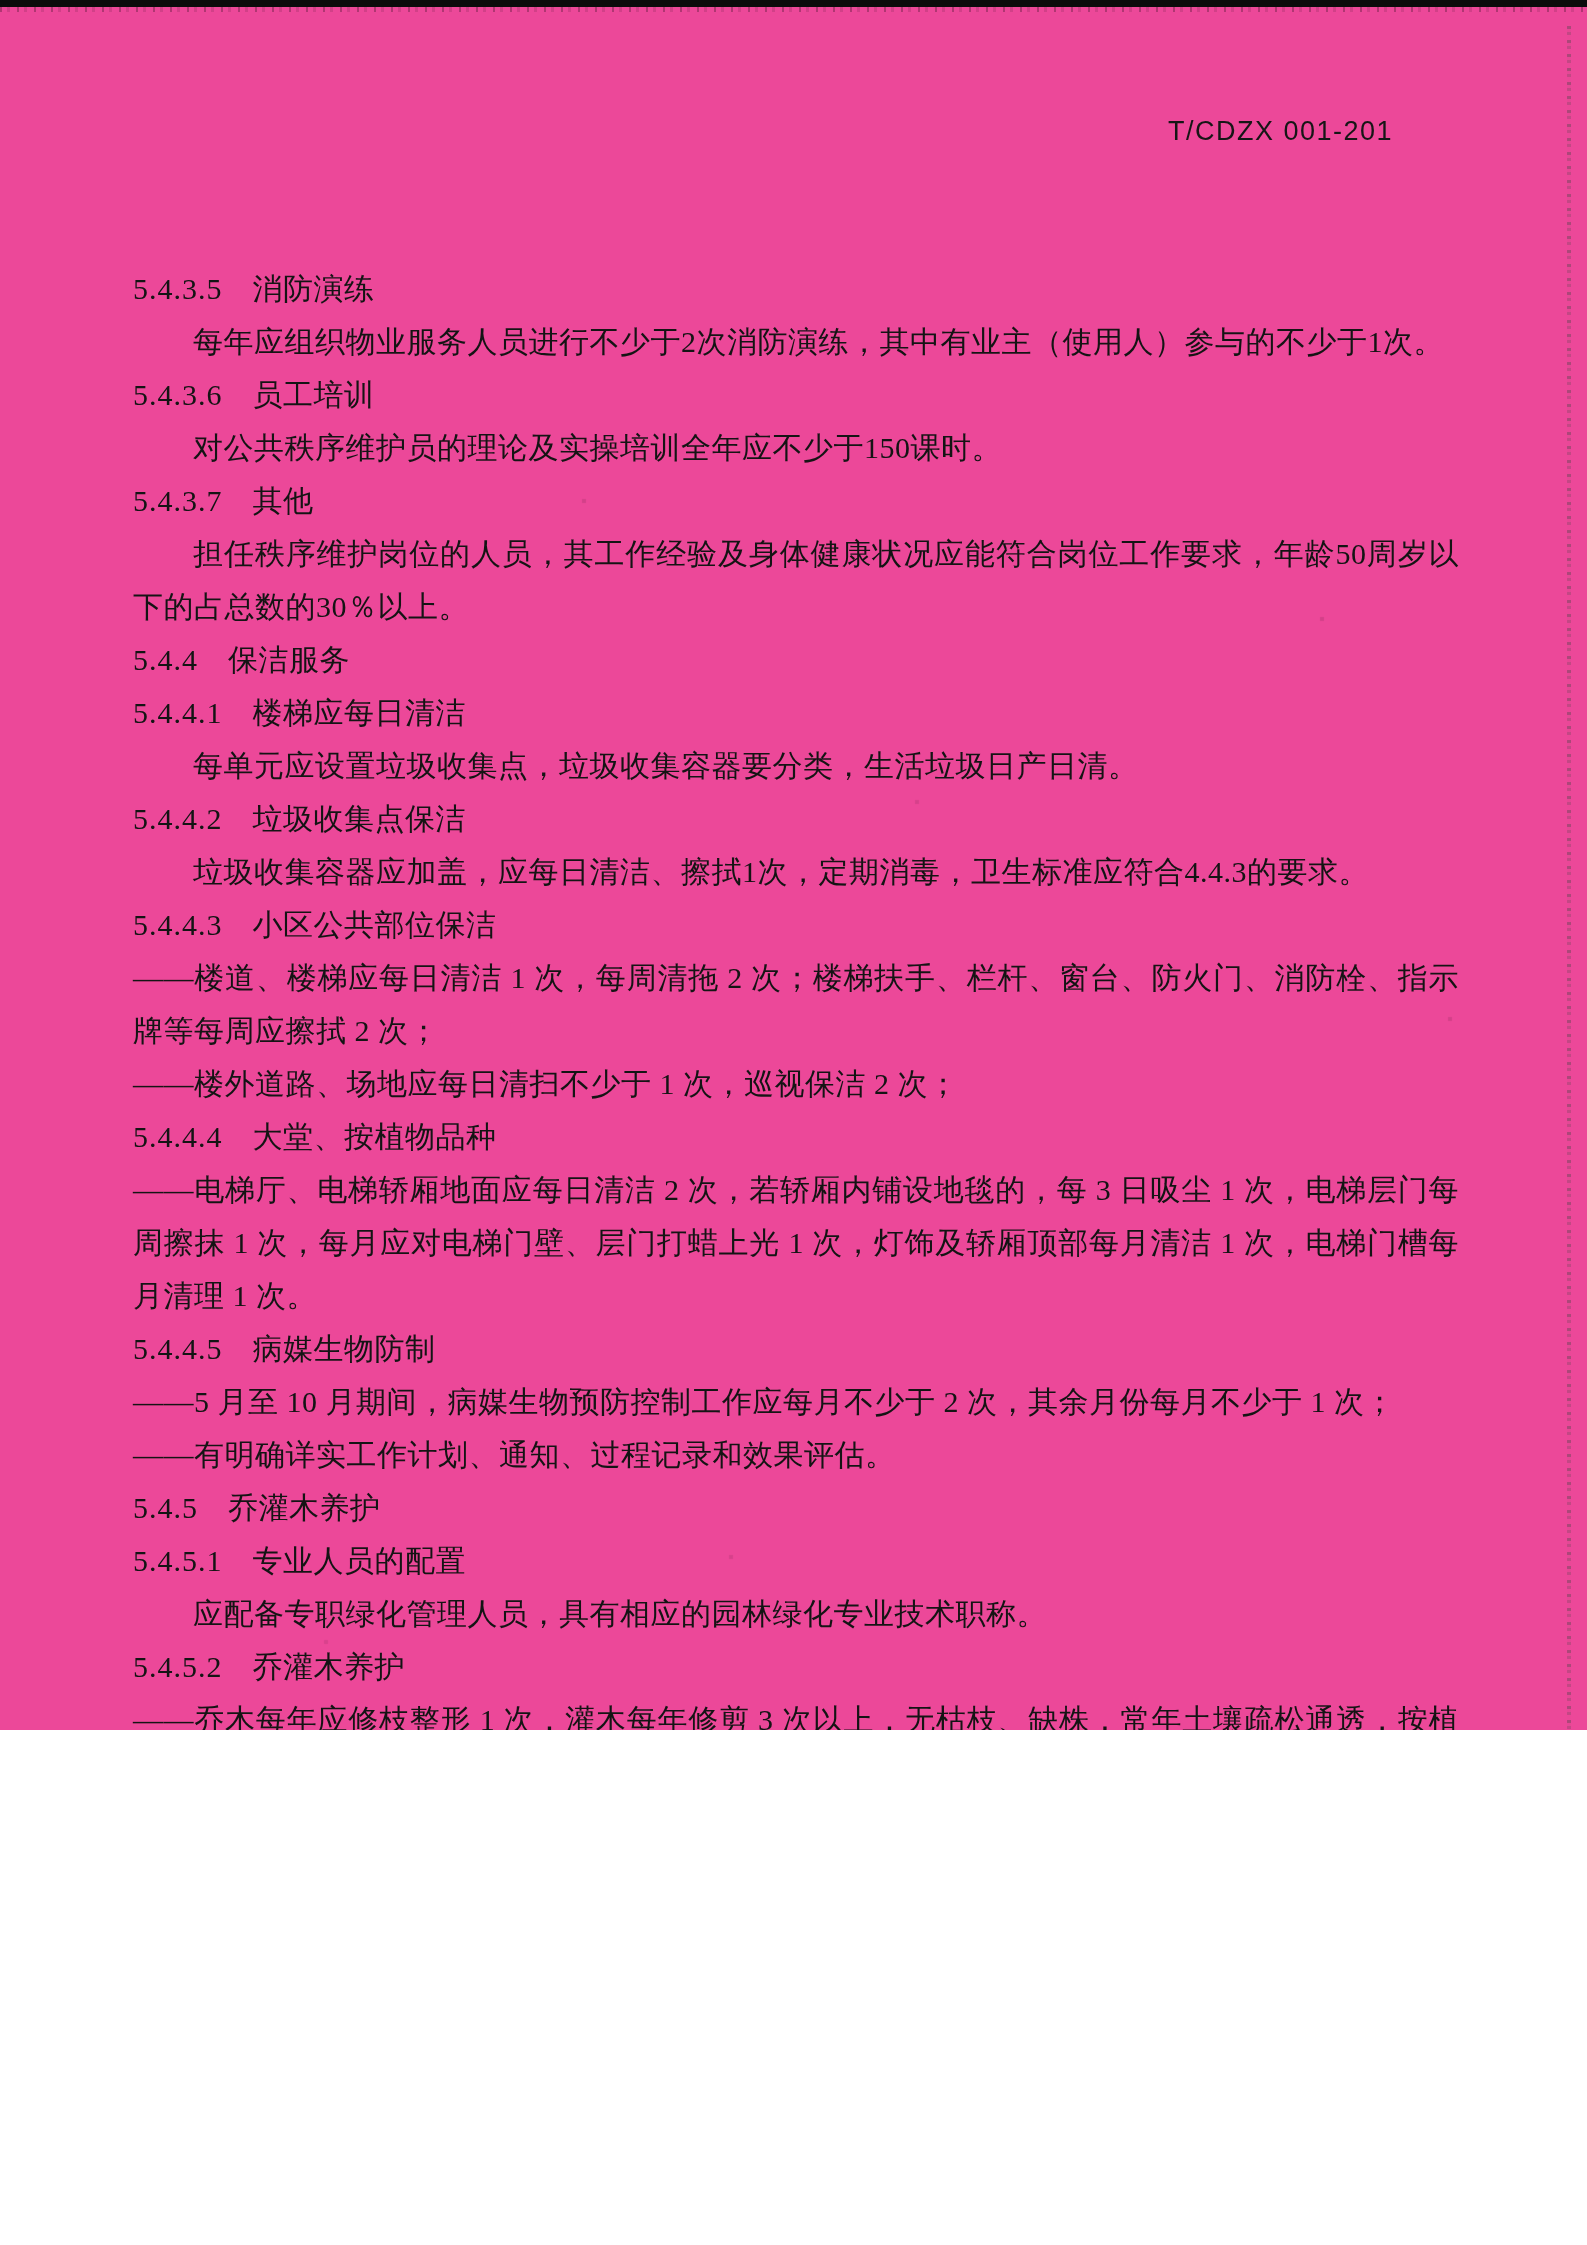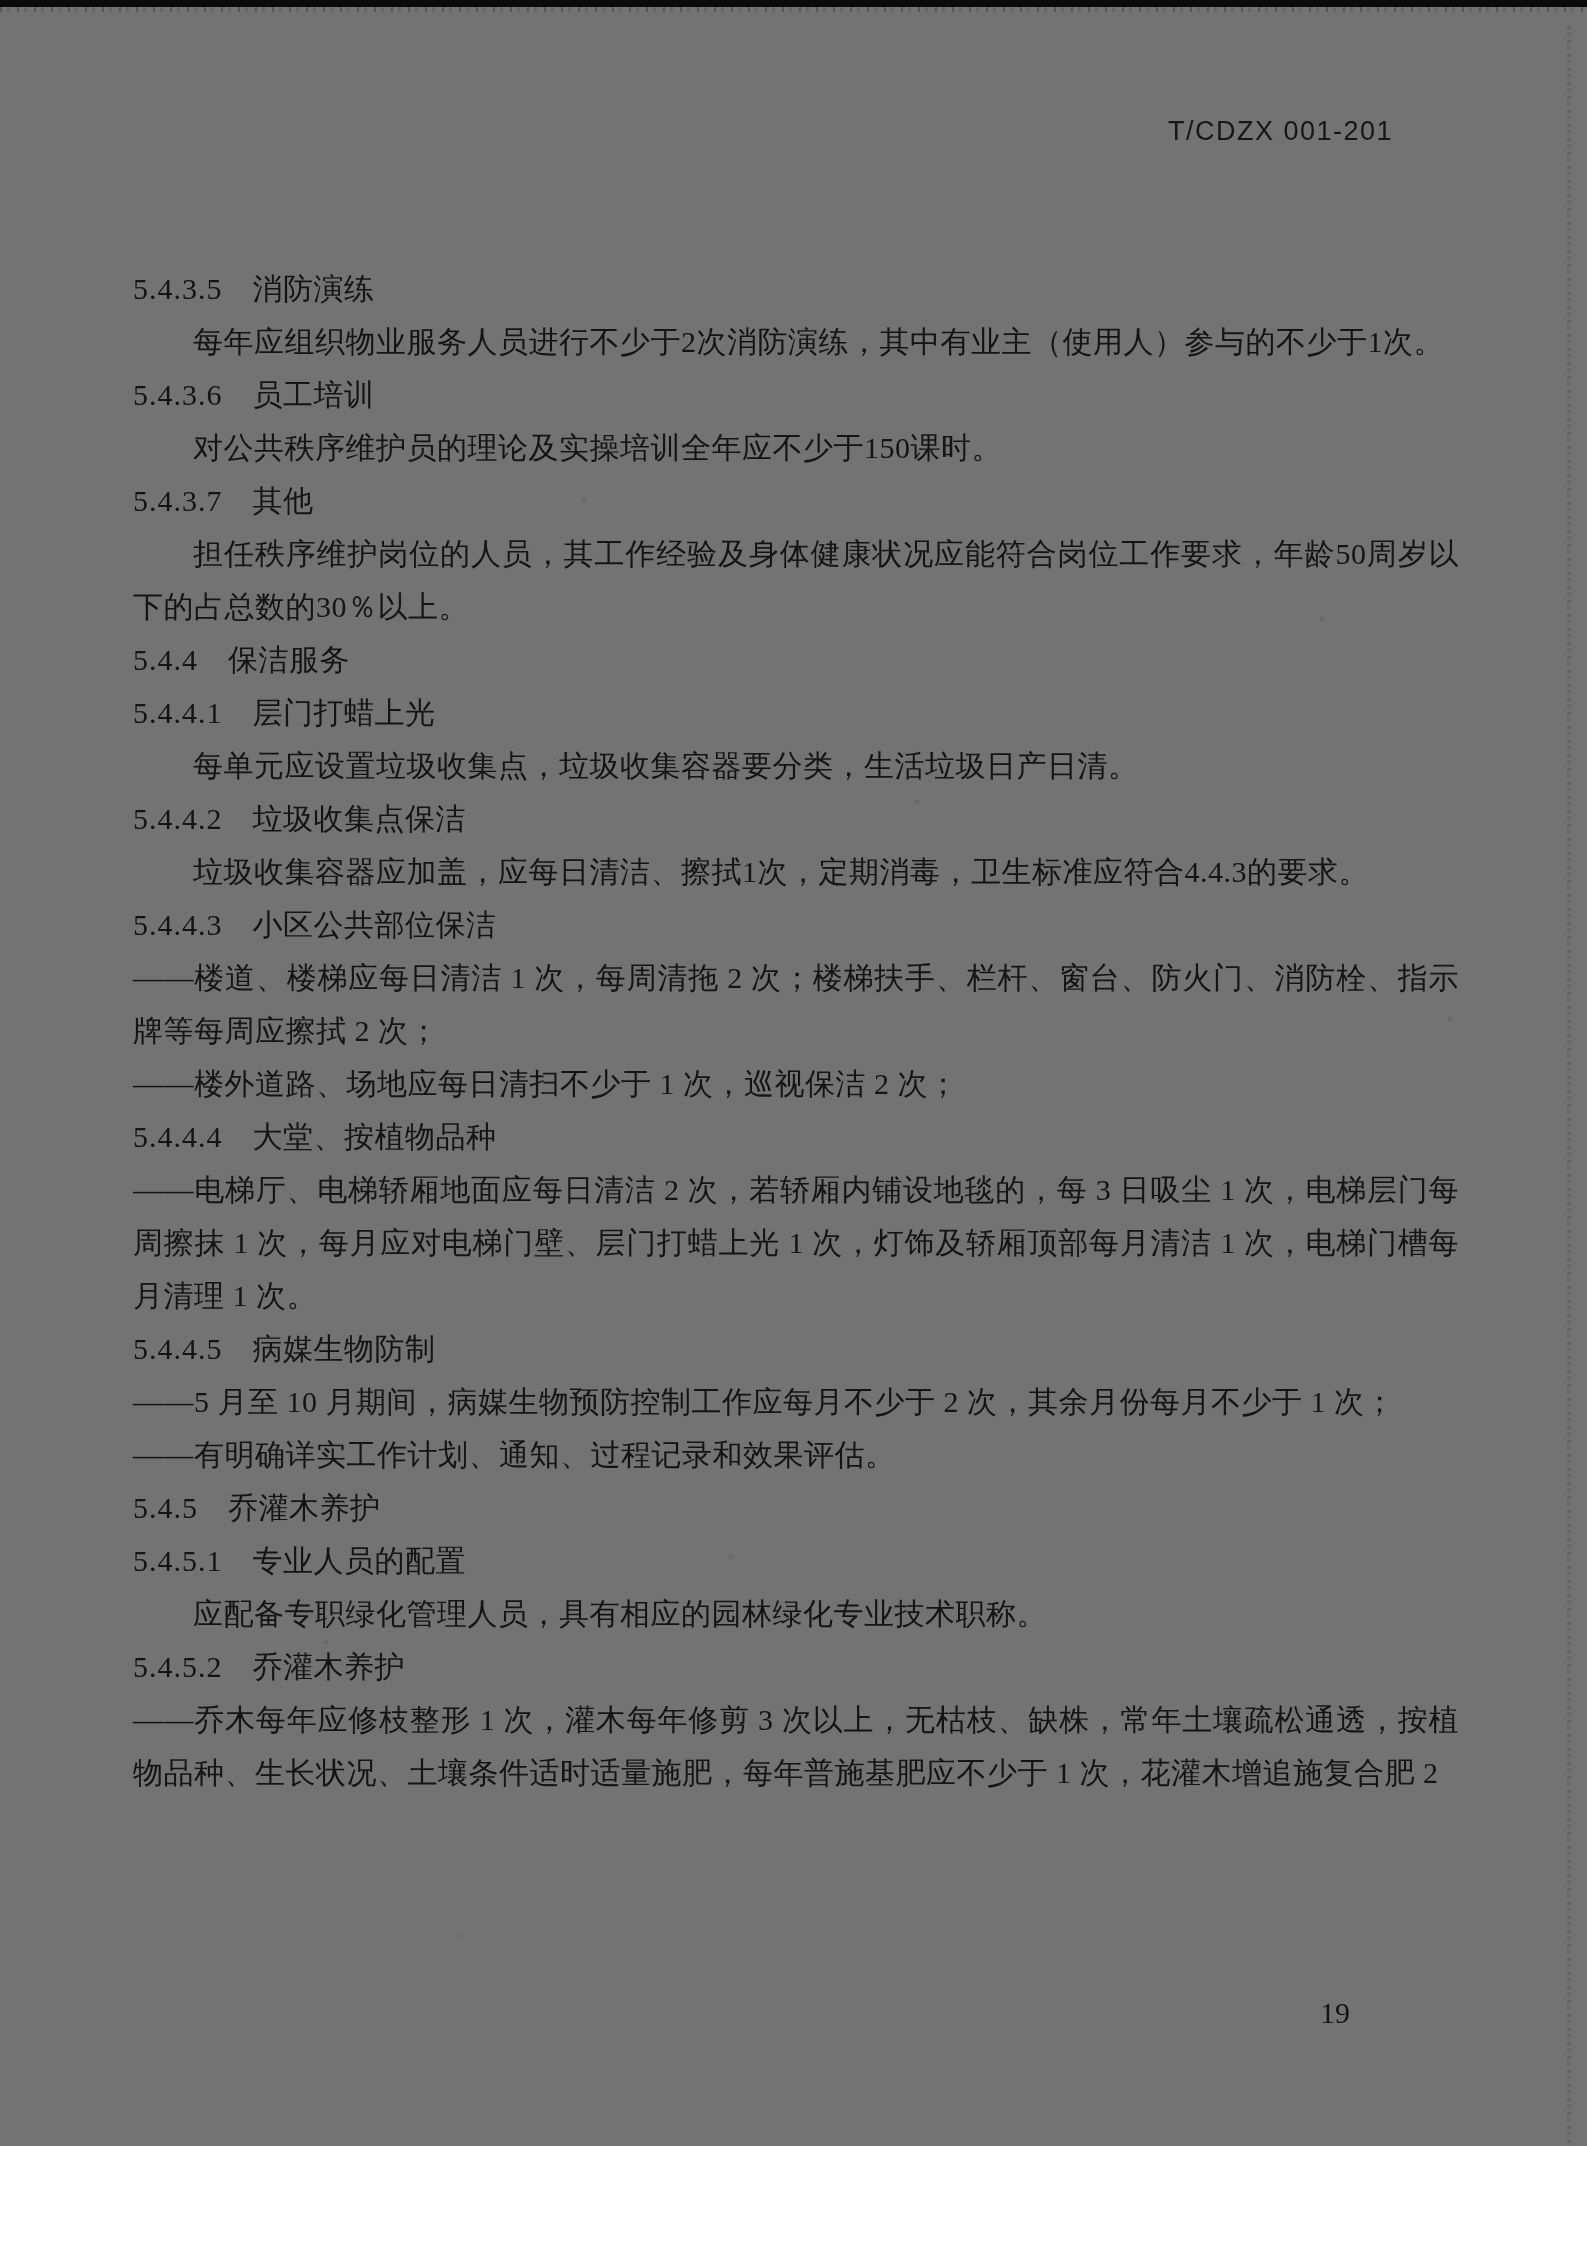--- a/index.html
+++ b/index.html
@@ -3,22 +3,22 @@
 <meta charset="utf-8">
 <style>
   html, body {
     margin: 0;
     padding: 0;
     background: #ffffff;
   }
   .page {
     position: relative;
     width: 1587px;
-    height: 2146px;
-    background: #737373;
+    height: 1730px;
+    background: #ec4899;
     overflow: hidden;
     font-family: "Liberation Serif", serif;
     color: #141414;
   }
   
   .scan-bar-top {
     position: absolute;
     top: 0; left: 0;
     width: 100%;
     height: 7px;
@@ -118,21 +118,21 @@
   <div class="header-code">T/CDZX 001-201</div>
 
   <main class="content">
       <div class="line heading"><span class="num">5.4.3.5</span><span class="title">消防演练</span></div>
       <div class="line para">每年应组织物业服务人员进行不少于2次消防演练，其中有业主（使用人）参与的不少于1次。</div>
       <div class="line heading"><span class="num">5.4.3.6</span><span class="title">员工培训</span></div>
       <div class="line para">对公共秩序维护员的理论及实操培训全年应不少于150课时。</div>
       <div class="line heading"><span class="num">5.4.3.7</span><span class="title">其他</span></div>
       <div class="line para">担任秩序维护岗位的人员，其工作经验及身体健康状况应能符合岗位工作要求，年龄50周岁以下的占总数的30％以上。</div>
       <div class="line heading"><span class="num">5.4.4</span><span class="title">保洁服务</span></div>
-      <div class="line heading"><span class="num">5.4.4.1</span><span class="title">层门打蜡上光</span></div>
+      <div class="line heading"><span class="num">5.4.4.1</span><span class="title">楼梯应每日清洁</span></div>
       <div class="line para">每单元应设置垃圾收集点，垃圾收集容器要分类，生活垃圾日产日清。</div>
       <div class="line heading"><span class="num">5.4.4.2</span><span class="title">垃圾收集点保洁</span></div>
       <div class="line para">垃圾收集容器应加盖，应每日清洁、擦拭1次，定期消毒，卫生标准应符合4.4.3的要求。</div>
       <div class="line heading"><span class="num">5.4.4.3</span><span class="title">小区公共部位保洁</span></div>
       <div class="line dash">——楼道、楼梯应每日清洁 1 次，每周清拖 2 次；楼梯扶手、栏杆、窗台、防火门、消防栓、指示牌等每周应擦拭 2 次；</div>
       <div class="line dash">——楼外道路、场地应每日清扫不少于 1 次，巡视保洁 2 次；</div>
       <div class="line heading"><span class="num">5.4.4.4</span><span class="title">大堂、按植物品种</span></div>
       <div class="line dash">——电梯厅、电梯轿厢地面应每日清洁 2 次，若轿厢内铺设地毯的，每 3 日吸尘 1 次，电梯层门每周擦抹 1 次，每月应对电梯门壁、层门打蜡上光 1 次，灯饰及轿厢顶部每月清洁 1 次，电梯门槽每月清理 1 次。</div>
       <div class="line heading"><span class="num">5.4.4.5</span><span class="title">病媒生物防制</span></div>
       <div class="line dash">——5 月至 10 月期间，病媒生物预防控制工作应每月不少于 2 次，其余月份每月不少于 1 次；</div>

